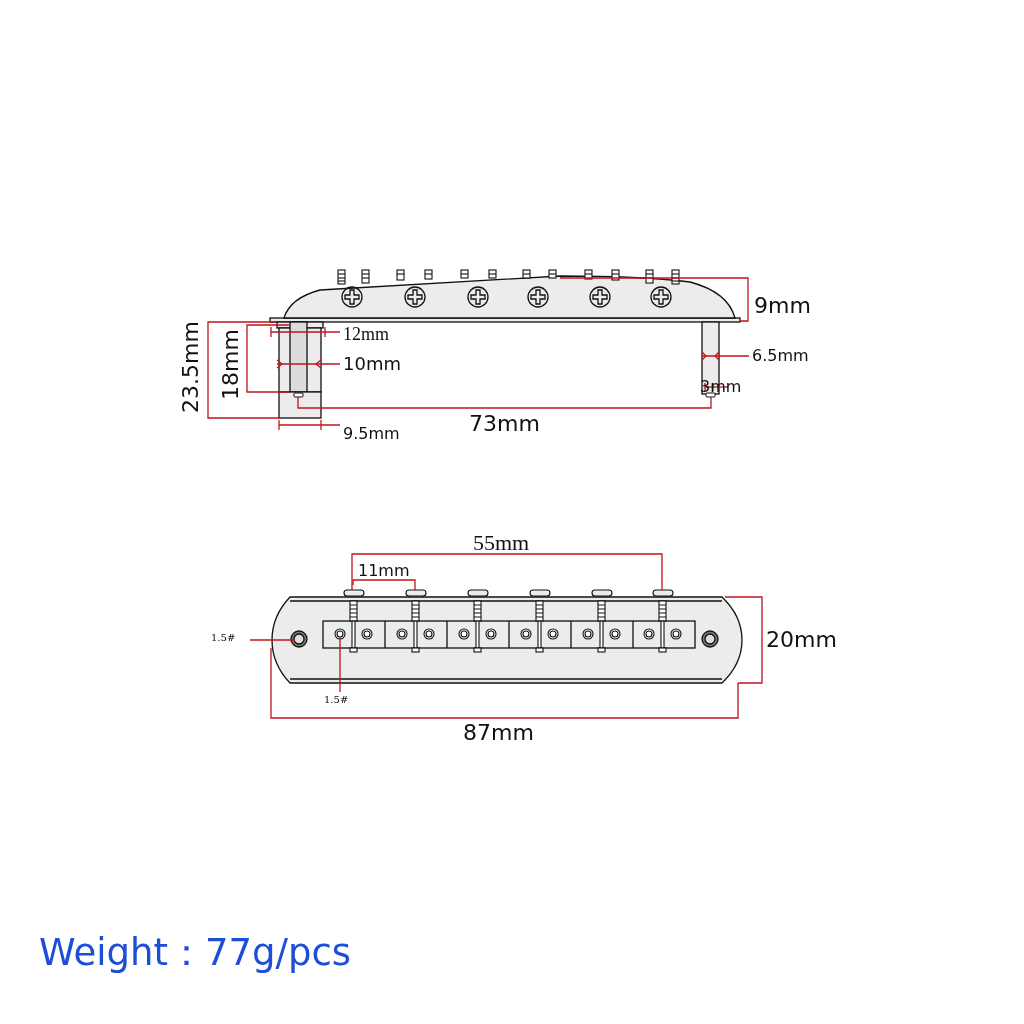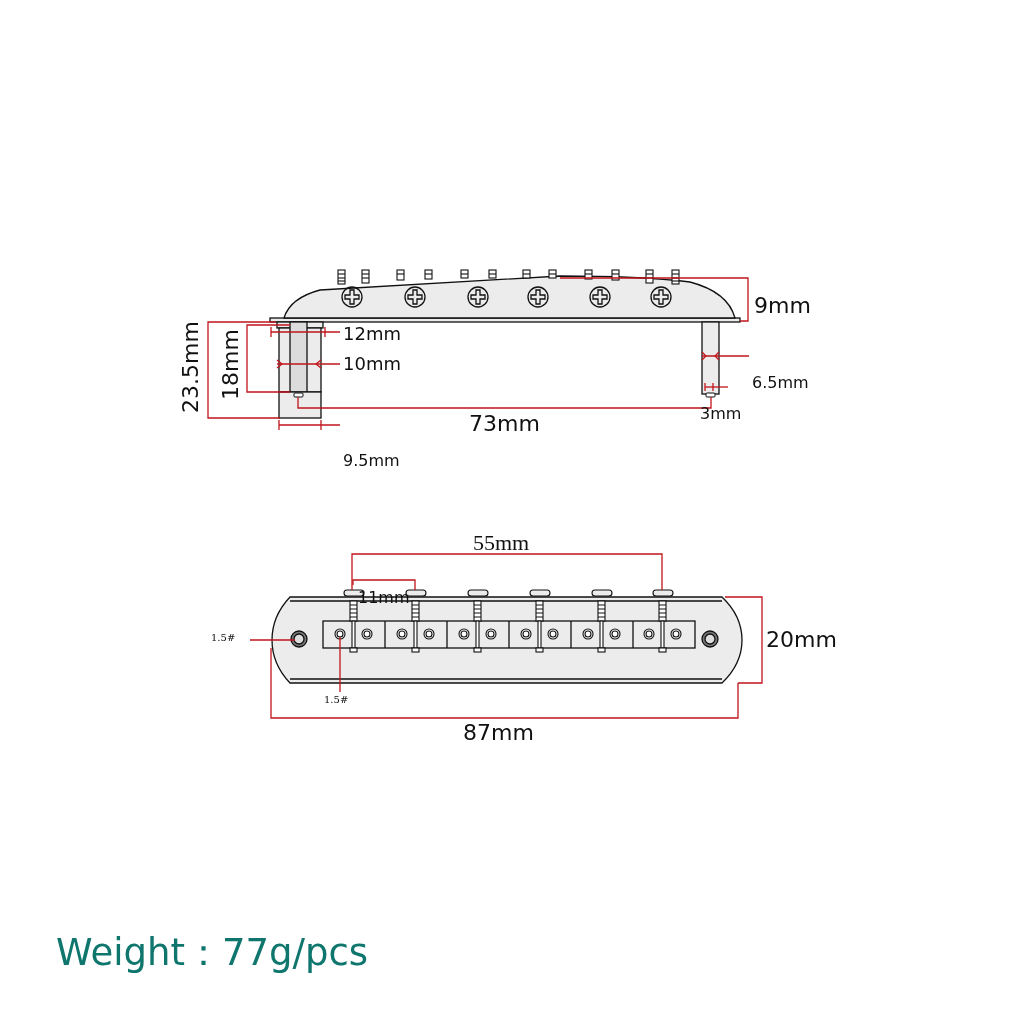--- a/index.html
+++ b/index.html
@@ -1,23 +1,23 @@
 <!DOCTYPE html>
 <html><head>
 <meta charset="utf-8">
 <style>
   html, body { margin:0; padding:0; background:#ffffff; }
   body { width:1024px; height:1024px; position:relative; overflow:hidden; font-family:"DejaVu Sans", "Liberation Sans", sans-serif; }
   svg { position:absolute; left:0; top:0; }
   .lbl { position:absolute; color:#111; white-space:nowrap; line-height:1; }
   .l18 { font-size:18px; }
-  .l16 { font-size:16px;margin-top:27px; }
+  .l16 { font-size:16px; }
   .l22 { font-size:22px; }
   .l15 { font-size:10px; font-family:"DejaVu Serif", "Liberation Serif", serif; }
-  .weight { position:absolute; left:56px; top:934px; font-size:37px; color:#0f766e; white-space:nowrap; line-height:1; }
+  .weight { position:absolute; left:39px; top:934px; font-size:37px; color:#1d4ed8; white-space:nowrap; line-height:1; }
 </style>
 </head>
 <body>
 
 <svg width="1024" height="1024" viewBox="0 0 1024 1024">
 
   <g stroke="#111" stroke-width="1.3" fill="#ececec">
 
     <rect x="270" y="318" width="470" height="4" fill="#ececec"></rect>
 
@@ -246,21 +246,21 @@
 
     <polyline points="271,648 271,718 738,718 738,683"></polyline>
 
     <line x1="250" y1="640" x2="295" y2="640"></line>
 
     <line x1="340" y1="637" x2="340" y2="692"></line>
   </g>
 </svg>
 
 <div class="lbl l22" style="left:754px;top:295px;">9mm</div>
-<div class="lbl l18" style="left:343px;top:325px;">12mm</div>
+<div class="lbl l18" style="left:343px;top:325px;font-family:Liberation Serif, serif;">12mm</div>
 <div class="lbl l18" style="left:343px;top:355px;">10mm</div>
 <div class="lbl l22" style="left:180px;top:413px;transform:rotate(-90deg);transform-origin:left top;">23.5mm</div>
 <div class="lbl l22" style="left:220px;top:400px;transform:rotate(-90deg);transform-origin:left top;">18mm</div>
 <div class="lbl l16" style="left:343px;top:426px;">9.5mm</div>
 <div class="lbl l22" style="left:469px;top:413px;">73mm</div>
 <div class="lbl l16" style="left:752px;top:348px;">6.5mm</div>
 <div class="lbl l16" style="left:700px;top:379px;">3mm</div>
 
 <div class="lbl l22" style="left:473px;top:532px;font-family:Liberation Serif, serif;">55mm</div>
 <div class="lbl l16" style="left:358px;top:563px;text-align:right;">11mm</div>

